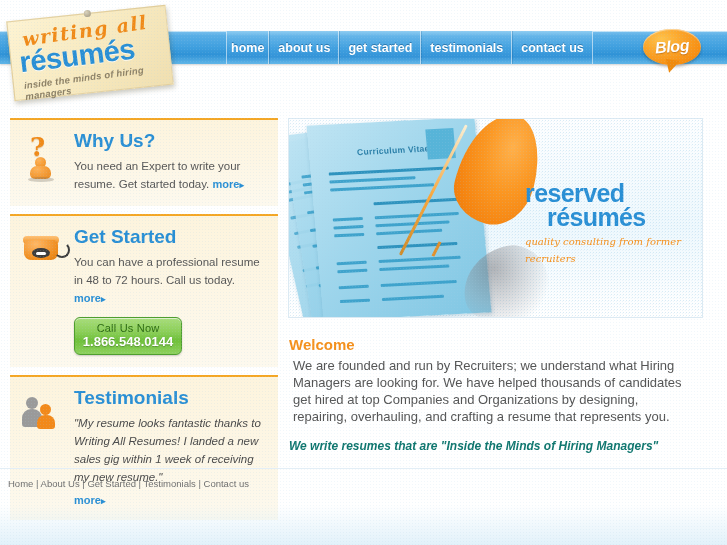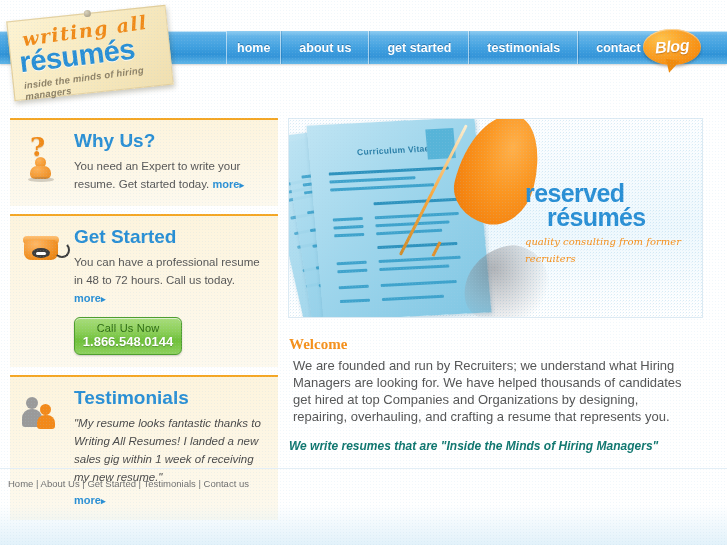--- a/index.html
+++ b/index.html
@@ -26,29 +26,29 @@
     position:absolute;left:0;top:31px;width:727px;height:33px;
     background:linear-gradient(to bottom,#7dc2ee 0%,#58aee6 14%,#3d9ede 52%,#2f92d6 72%,#61b6e8 100%);
     box-shadow:0 1px 2px rgba(0,0,0,.18);
   }
   .navbar:after{
     content:"";position:absolute;left:0;right:0;top:0;height:1px;background:rgba(255,255,255,.55);
   }
   .nav{position:absolute;left:226px;top:31px;height:33px;display:flex;}
   .nav a{
     display:flex;align-items:center;justify-content:center;
-    height:33px;padding:0 17px;box-sizing:border-box;
+    height:33px;padding:0 8px;box-sizing:border-box;
     color:#ffffff;font-size:12.5px;font-weight:bold;text-decoration:none;
     text-shadow:0 -1px 0 rgba(0,60,110,.45);
     border-right:1px solid rgba(255,255,255,.55);
     border-left:1px solid rgba(0,70,125,.20);
     background:linear-gradient(to bottom,#8fcdf2 0%,#63b4e8 16%,#3f9fdf 55%,#3494d8 78%,#65b8e9 100%);
   }
   .nav a:first-child{border-left:1px solid rgba(255,255,255,.55);}
-  .nav a.home{padding:0 10px;}
+  .nav a.home{padding:0 4px;}
 
   
   .blog{
     position:absolute;left:643px;top:29px;width:58px;height:36px;
     border-radius:50%;
     background:radial-gradient(ellipse at 32% 28%,#ffc24a 0%,#fba429 38%,#f78f12 72%,#e87f08 100%);
     box-shadow:0 2px 3px rgba(0,0,0,.25), inset 0 1px 1px rgba(255,255,255,.55);
     display:flex;align-items:center;justify-content:center;
   }
   .blog span{
@@ -237,21 +237,21 @@
     color:#2a8fd4;font-size:25px;font-weight:bold;letter-spacing:-.6px;line-height:24px;
     margin-left:22px;
   }
   .heroText .t3{
     color:#f5901b;font-size:10px;font-style:italic;font-weight:normal;line-height:17px;
     font-family:"DejaVu Serif", serif;margin-top:4px;
   }
 
   
   .welcome{position:absolute;left:289px;top:336px;width:408px;}
-  .welcome h2{margin:0 0 3px 0;color:#f5901b;font-size:15px;font-weight:bold;font-family:Liberation Serif, serif;}
+  .welcome h2{margin:0 0 3px 0;color:#f5901b;font-size:15px;font-weight:bold;}
   .welcome p{margin:4px;color:#555;font-size:13px;line-height:17px;}
   .welcome .tag{
     margin-top:14px;color:#0f766e;font-size:12px;font-weight:bold;font-style:italic;
   }
 
   
   .footsep{position:absolute;left:0;top:468px;width:727px;height:1px;background:#e3eef6;}
   .footer{position:absolute;left:0;top:472px;width:618px;height:40px;}
   .footer .fl{position:absolute;left:8px;top:4px;color:#6f6f6f;font-size:9.5px;line-height:15px;}
   .footer .fl a{color:#6f6f6f;text-decoration:none;}

